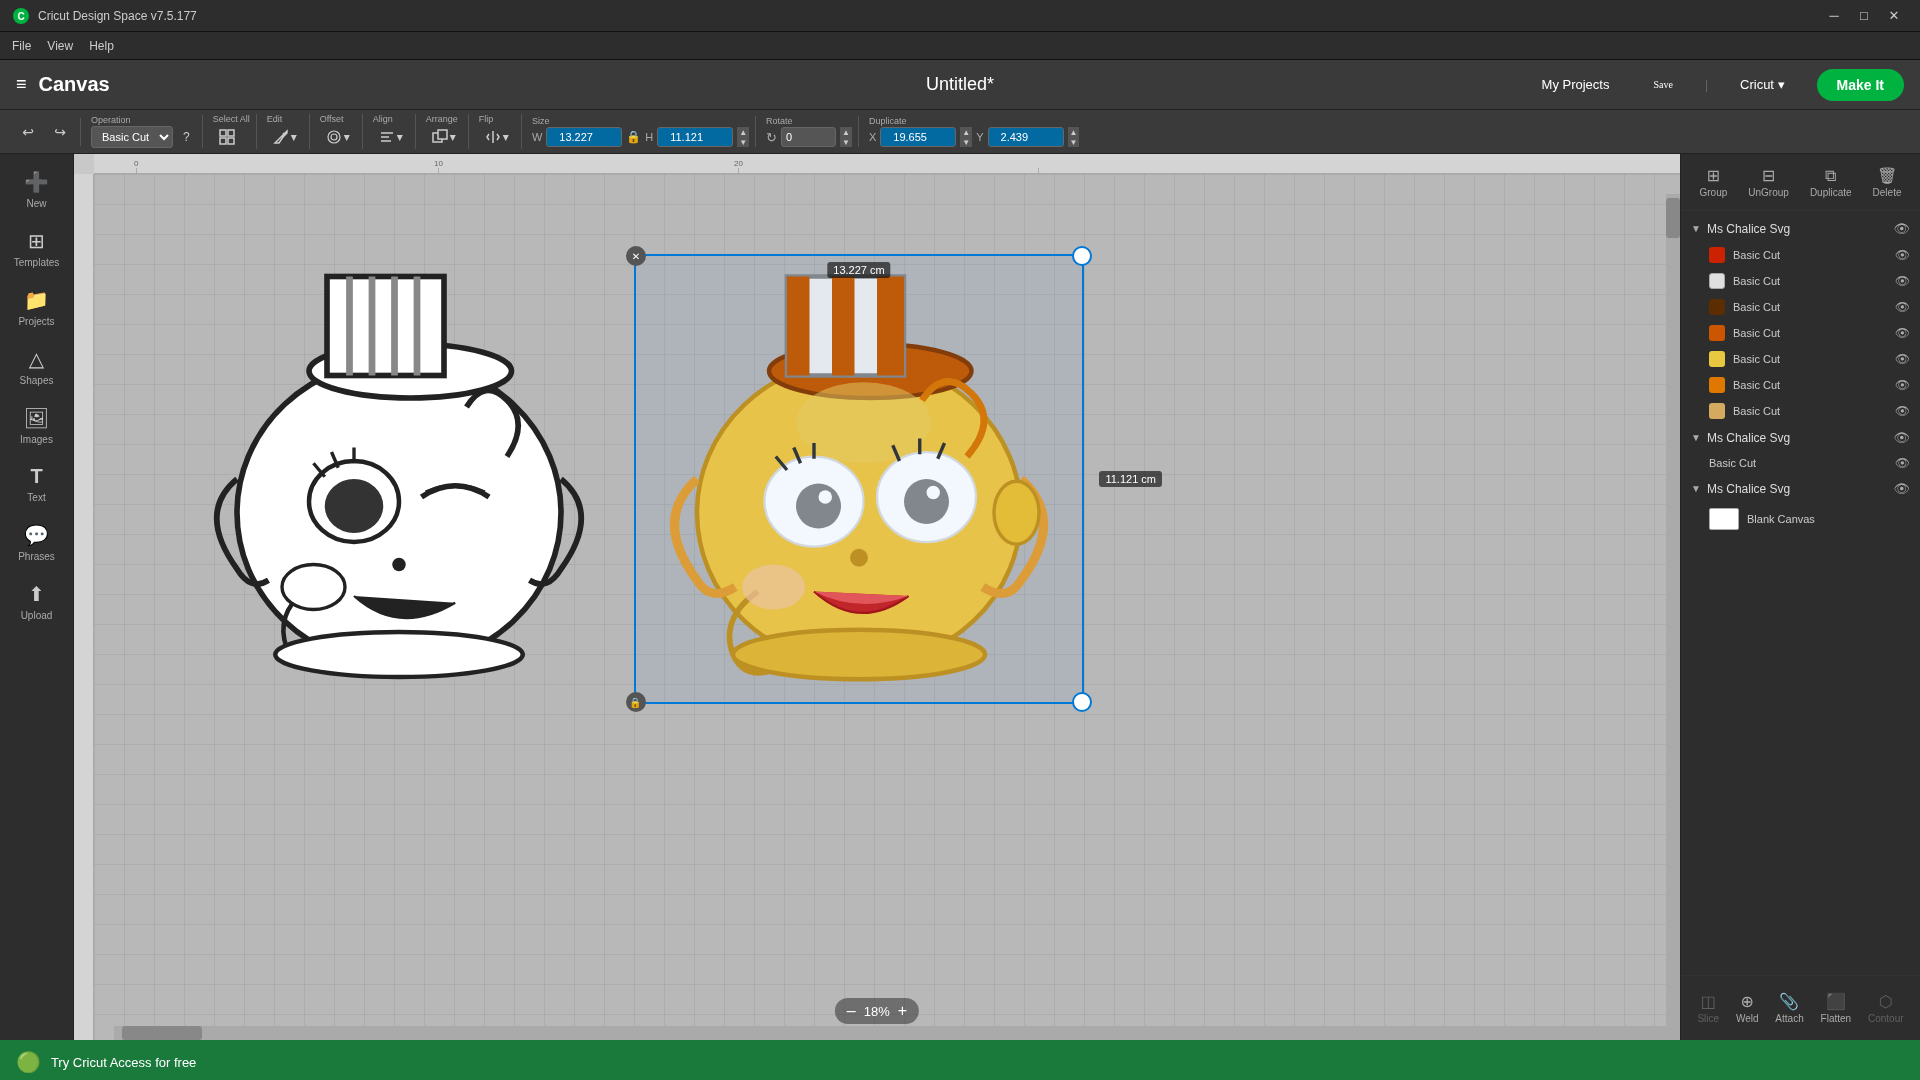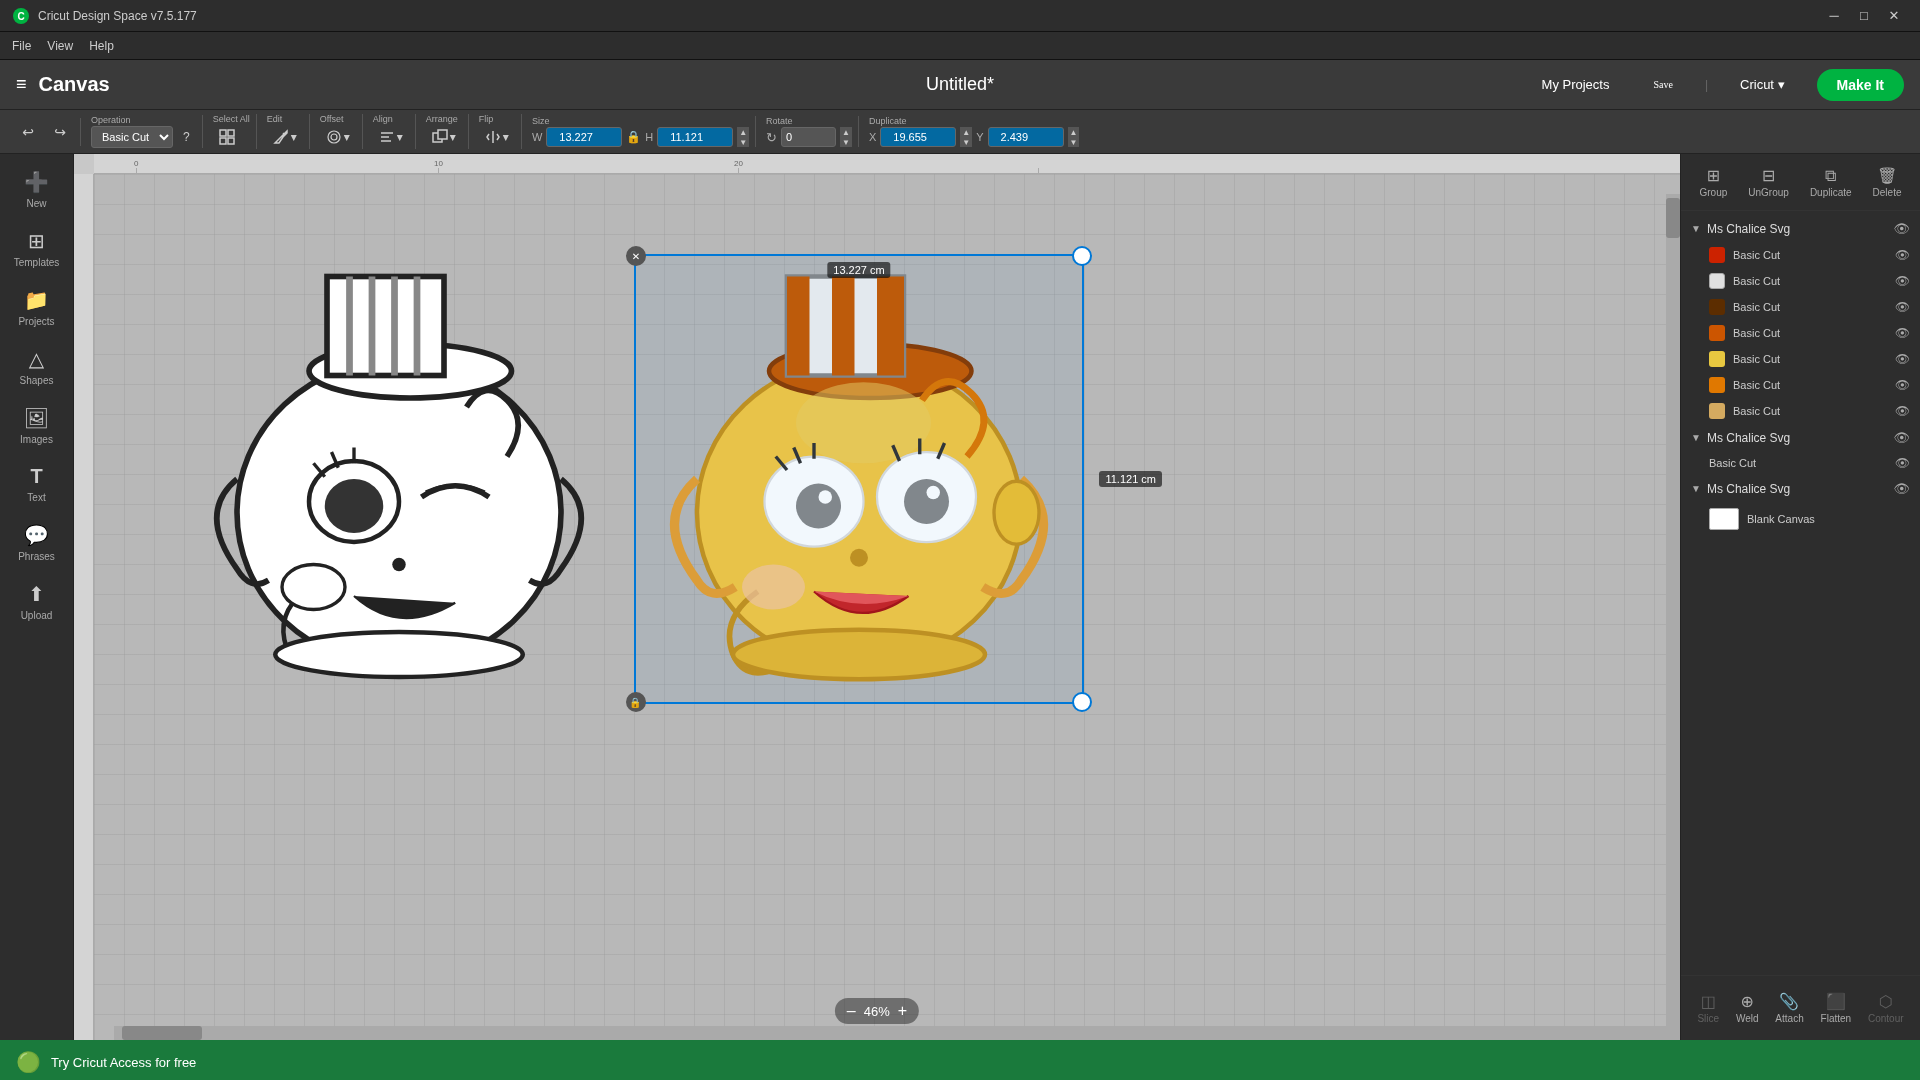--- a/index.html
+++ b/index.html
@@ -725,21 +725,21 @@
       <div class="vert-scrollbar">
         <div class="vert-scrollbar-thumb"></div>
       </div>
       <div class="horiz-scrollbar">
         <div class="horiz-scrollbar-thumb"></div>
       </div>
     </div>
 
     <div id="zoom-controls">
       <button style="background:none;border:none;color:#fff;cursor:pointer;font-size:16px;">–</button>
-      <span>46%</span>
+      <span>18%</span>
       <button style="background:none;border:none;color:#fff;cursor:pointer;font-size:16px;">+</button>
     </div>
   </div>
 
   <div id="right-panel">
 
 
     <div id="layer-actions">
       <button class="layer-action-btn">
         <span class="la-icon">⊞</span>

